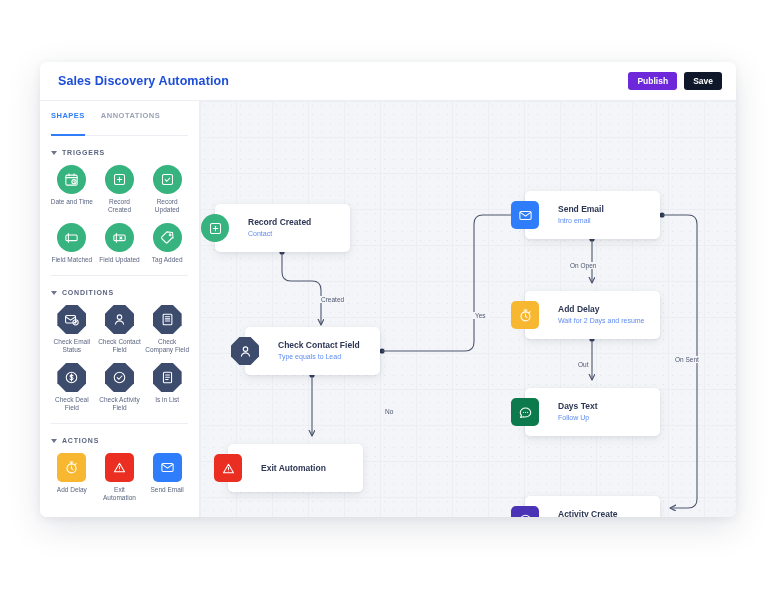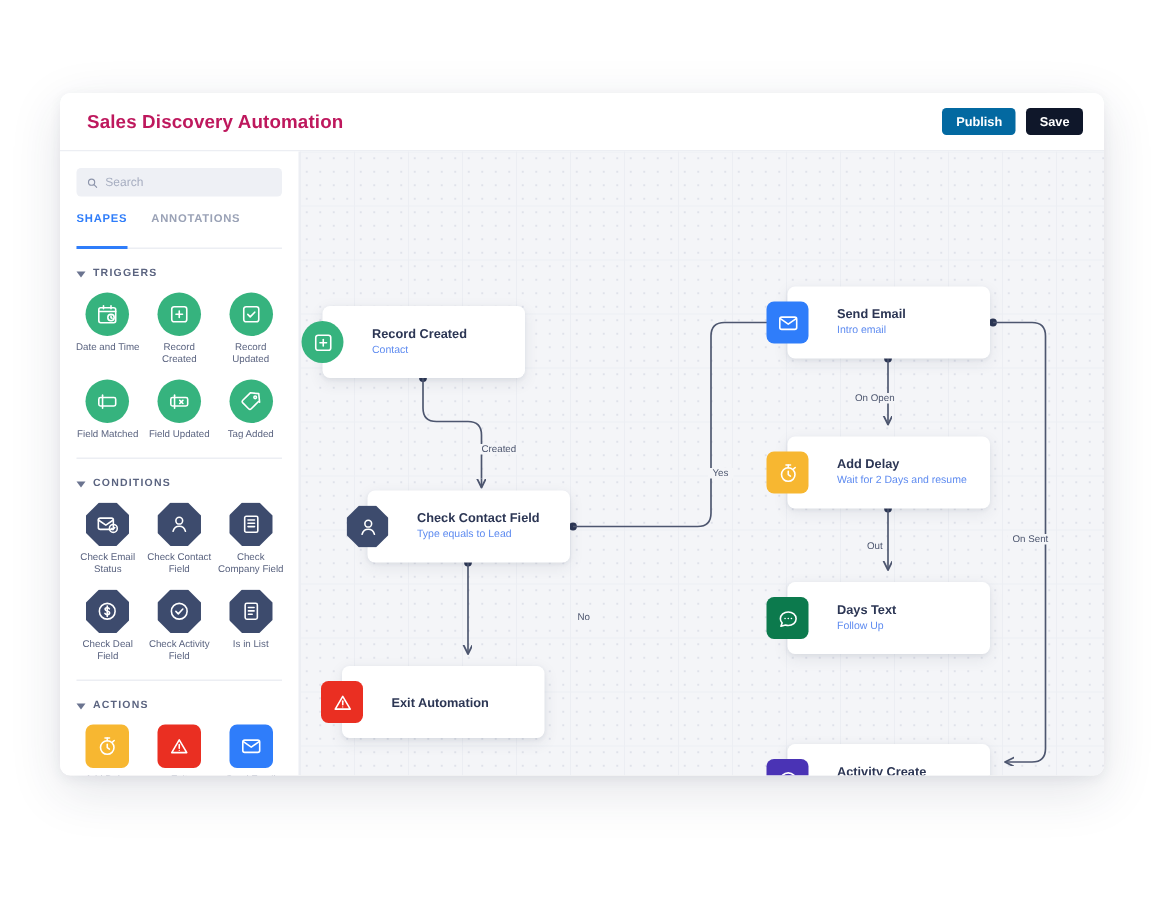--- a/index.html
+++ b/index.html
@@ -26,36 +26,36 @@
     position: absolute; left: 0; top: 0;
     width: 696px; height: 39px;
     background: #ffffff;
     border-bottom: 1px solid #eceef3;
     display: flex; align-items: center;
   }
   #page-title {
     margin-left: 18px;
     font-size: 12.5px;
     font-weight: bold;
-    color: #be185d;
+    color: #1d4ed8;
     letter-spacing: .1px;
   }
   #header-actions {
     margin-left: auto; margin-right: 14px;
     display: flex; gap: 7px; align-items: center;
   }
   .hbtn {
     font-size: 8.5px; font-weight: bold; color: #fff;
     border: none; border-radius: 3px;
     padding: 5px 9px 5px 9px;
     line-height: 1;
     cursor: pointer;
     font-family: "Liberation Sans", sans-serif;
   }
-  #publish-button { background: #0369a1; }
+  #publish-button { background: #6d28d9; }
   #save-button { background: #0f172a; }
 
   
   #sidebar {
     position: absolute; left: 0; top: 39px;
     width: 160px; height: 416px;
     background: #ffffff;
     border-right: 1px solid #eceef3;
     overflow: hidden;
   }
@@ -196,27 +196,20 @@
 
   <div id="header">
     <div id="page-title">Sales Discovery Automation</div>
     <div id="header-actions">
       <button class="hbtn" id="publish-button">Publish</button>
       <button class="hbtn" id="save-button">Save</button>
     </div>
   </div>
 
   <div id="sidebar">
-    <div id="search-wrap">
-      <svg width="8" height="8" viewBox="0 0 16 16">
-        <circle cx="6.8" cy="6.8" r="4.6" fill="none" stroke="#8d95ab" stroke-width="1.7"></circle>
-        <line x1="10.3" y1="10.3" x2="14.4" y2="14.4" stroke="#8d95ab" stroke-width="1.7" stroke-linecap="round"></line>
-      </svg>
-      <input id="search-input" placeholder="Search" style="">
-    </div>
 
     <div id="tabs">
         <div class="tab active">SHAPES</div>
         <div class="tab">ANNOTATIONS</div>
       </div>
 
     <div id="sidebar-sections">
         <div class="section">
           <div class="section-head">
             <span class="caret"></span>

